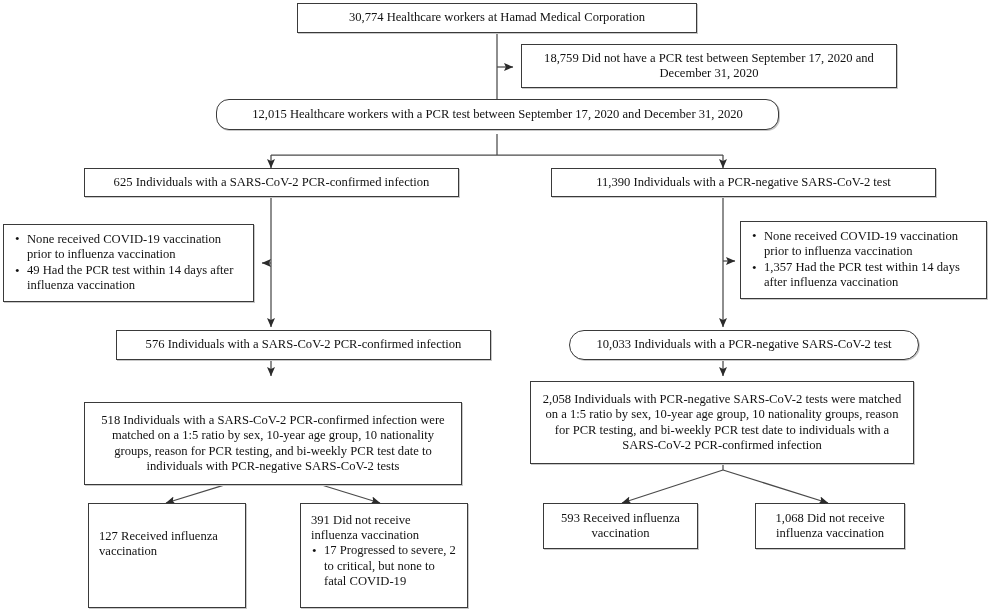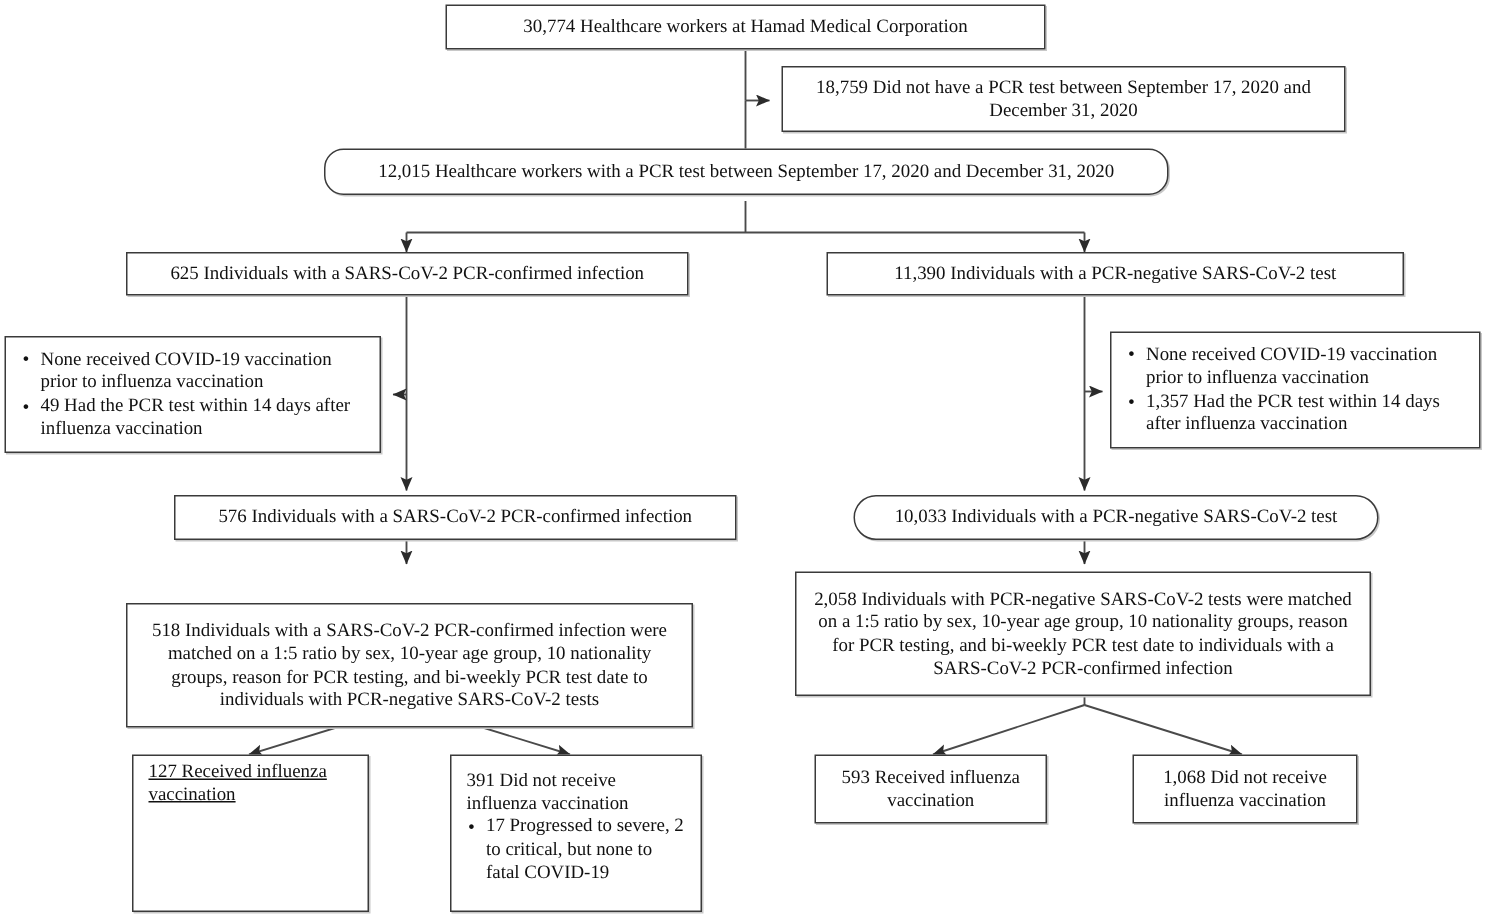--- a/index.html
+++ b/index.html
@@ -146,21 +146,21 @@
   </div>
 
   <div class="box" style="left:84px;top:381px;width:378px;height:83px;margin-top:21px;">
     <div class="txt">518 Individuals with a SARS-CoV-2 PCR-confirmed infection were matched on a 1:5 ratio by sex, 10-year age group, 10 nationality groups, reason for PCR testing, and bi-weekly PCR test date to individuals with PCR-negative SARS-CoV-2 tests</div>
   </div>
 
   <div class="box" style="left:530px;top:381px;width:384px;height:83px;">
     <div class="txt">2,058 Individuals with PCR-negative SARS-CoV-2 tests were matched on a 1:5 ratio by sex, 10-year age group, 10 nationality groups, reason for PCR testing, and bi-weekly PCR test date to individuals with a SARS-CoV-2 PCR-confirmed infection</div>
   </div>
 
-  <div class="box left-align" style="left:88px;top:503px;width:158px;height:105px;justify-content:flex-start;padding-top:3px;text-decoration:underline;">
+  <div class="box left-align" style="left:88px;top:503px;width:158px;height:105px;justify-content:flex-start;padding-top:25px;">
     <div class="lead">127 Received influenza vaccination</div>
   </div>
 
   <div class="box left-align" style="left:300px;top:503px;width:168px;height:105px;justify-content:flex-start;padding-top:9px;">
     <div class="lead">391 Did not receive influenza vaccination</div>
     <ul class="bullets sub-bullets">
       <li>17 Progressed to severe, 2 to critical, but none to fatal COVID-19</li>
     </ul>
   </div>
 

